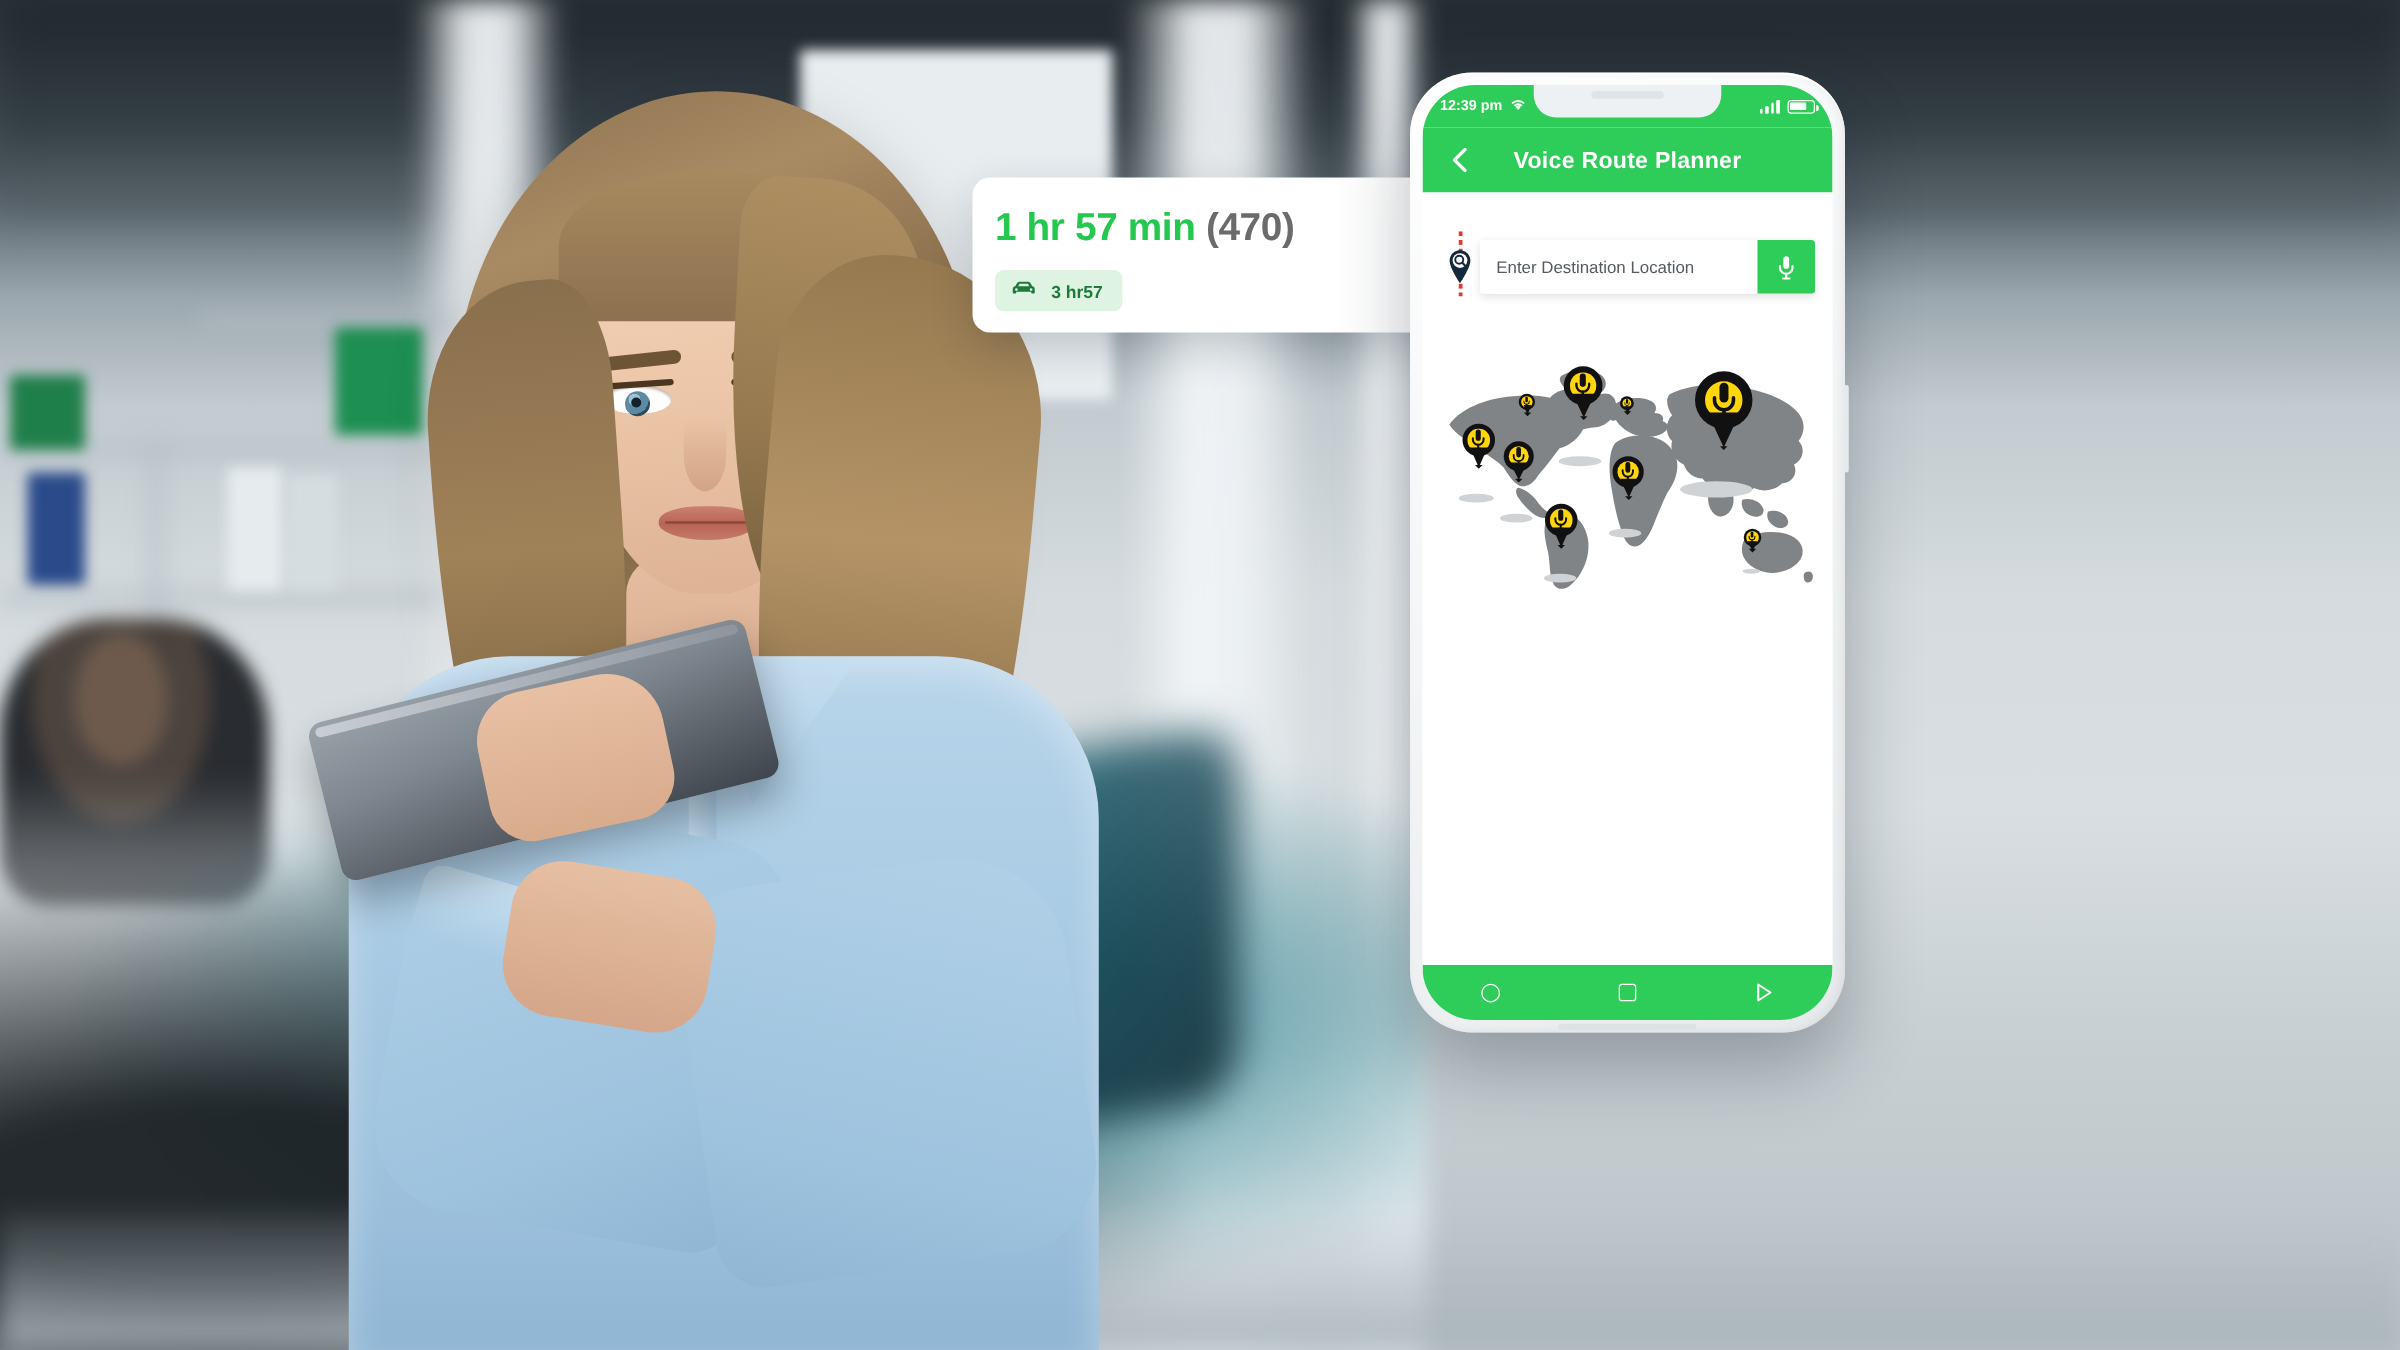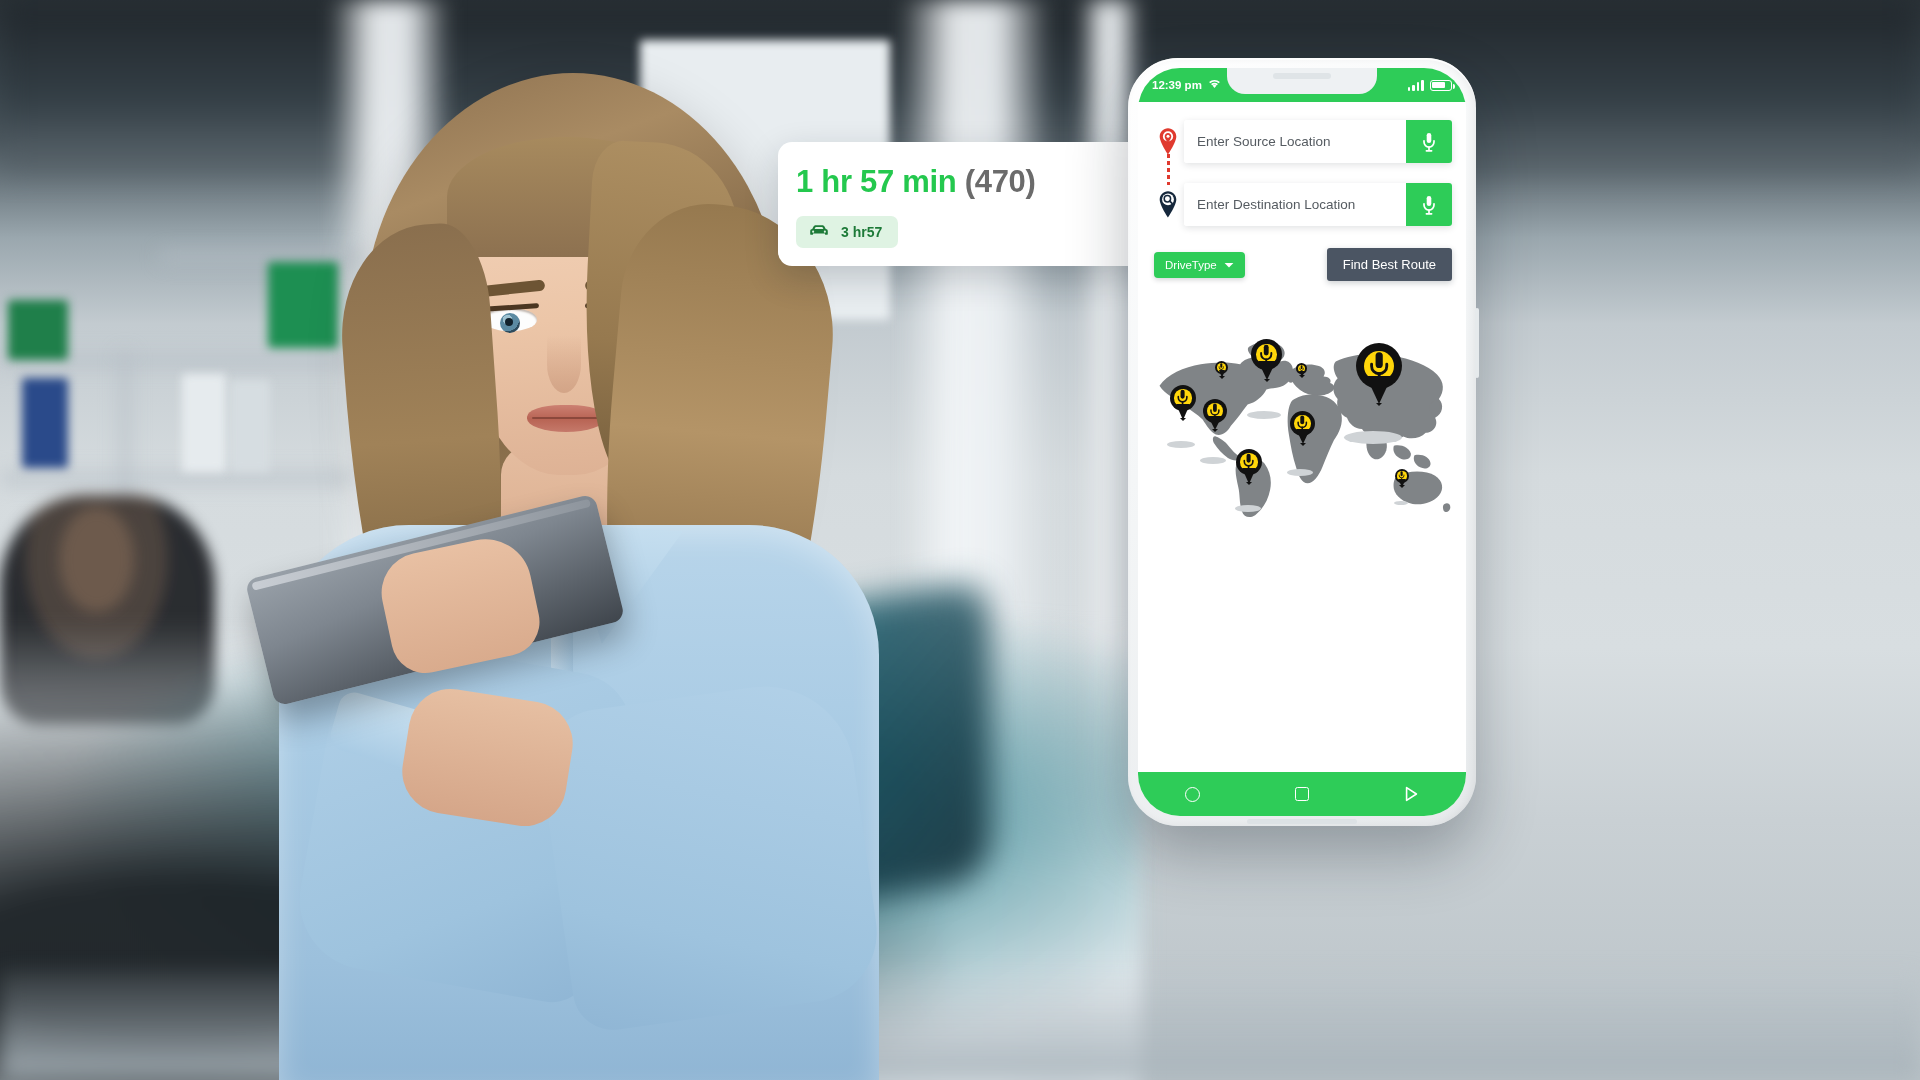--- a/index.html
+++ b/index.html
@@ -501,47 +501,35 @@
             <i></i>
             <i></i>
             <i></i>
           </span>
         <span class="batt">
             <span></span>
           </span>
       </div>
     </div>
 
+    <div id="app-header">
+      <div id="back-btn">
+        <svg width="13" height="20" viewBox="0 0 13 20" aria-hidden="true">
+          <path d="M11 1.6 2.6 10 11 18.4" fill="none" stroke="#fff" stroke-width="2.6" stroke-linecap="round" stroke-linejoin="round"></path>
+        </svg>
+      </div>
+      <div id="app-title">Voice Route Planner</div>
+    </div>
 
     <div id="app-body">
 
       <div class="route-rail">
         <div class="dotline"></div>
       </div>
 
-      <div class="field-row">
-        <div class="pin-col">
-          <svg width="22" height="30" viewBox="0 0 22 30" aria-hidden="true">
-            <path d="M11 1.2c-4.6 0-8.3 3.7-8.3 8.3 0 5.9 8.3 18 8.3 18s8.3-12.1 8.3-18c0-4.6-3.7-8.3-8.3-8.3z" fill="#e03a2f"></path>
-            <circle cx="11" cy="9.4" r="5.1" fill="#fff"></circle>
-            <path d="M11 6.1c-1.8 0-3.3 1.5-3.3 3.3 0 2.2 3.3 6.2 3.3 6.2s3.3-4 3.3-6.2c0-1.8-1.5-3.3-3.3-3.3z" fill="#e03a2f"></path>
-            <circle cx="11" cy="9.3" r="1.5" fill="#fff"></circle>
-          </svg>
-        </div>
-        <div class="input-wrap">
-          <input type="text" placeholder="Enter Source Location" style="">
-          <div class="mic-btn">
-            <svg width="14" height="20" viewBox="0 0 14 20" aria-hidden="true">
-              <rect x="4.7" y="1" width="4.6" height="10" rx="2.3" fill="#fff"></rect>
-              <path d="M2 8.8v1.3a5 5 0 0 0 10 0V8.8" fill="none" stroke="#fff" stroke-width="1.7" stroke-linecap="round"></path>
-              <path d="M7 15.2V18.6M4.4 18.8h5.2" stroke="#fff" stroke-width="1.7" stroke-linecap="round"></path>
-            </svg>
-          </div>
-        </div>
-      </div>
 
       <div class="gap"></div>
 
       <div class="field-row">
         <div class="pin-col">
           <svg width="22" height="30" viewBox="0 0 22 30" aria-hidden="true">
             <path d="M11 1.2c-4.6 0-8.3 3.7-8.3 8.3 0 5.9 8.3 18 8.3 18s8.3-12.1 8.3-18c0-4.6-3.7-8.3-8.3-8.3z" fill="#16283c"></path>
             <circle cx="11" cy="9.4" r="5.9" fill="#fff"></circle>
             <circle cx="10.4" cy="8.8" r="3.2" fill="none" stroke="#16283c" stroke-width="1.5"></circle>
             <path d="M12.8 11.2 15 13.4" stroke="#16283c" stroke-width="1.7" stroke-linecap="round"></path>
@@ -552,31 +540,20 @@
           <div class="mic-btn">
             <svg width="14" height="20" viewBox="0 0 14 20" aria-hidden="true">
               <rect x="4.7" y="1" width="4.6" height="10" rx="2.3" fill="#fff"></rect>
               <path d="M2 8.8v1.3a5 5 0 0 0 10 0V8.8" fill="none" stroke="#fff" stroke-width="1.7" stroke-linecap="round"></path>
               <path d="M7 15.2V18.6M4.4 18.8h5.2" stroke="#fff" stroke-width="1.7" stroke-linecap="round"></path>
             </svg>
           </div>
         </div>
       </div>
 
-      <div id="controls-row">
-        <button id="drivetype-btn">
-          <span>DriveType</span>
-          <span>
-            <svg width="10" height="7" viewBox="0 0 10 7" aria-hidden="true">
-              <path d="M0.6 1 5 5.6 9.4 1z" fill="#fff"></path>
-            </svg>
-          </span>
-        </button>
-        <button id="find-route-btn">Find Best Route</button>
-      </div>
 
       <div id="world-map">
         <svg viewBox="0 0 320 200" preserveAspectRatio="xMidYMid meet" aria-hidden="true">
           <g fill="#808487">
 
             <path d="M8 56 C16 44 34 36 52 33 C66 31 80 30 94 33 C100 26 110 24 118 28 C124 23 134 24 137 30
                      C143 28 149 31 150 37 C152 45 147 52 140 56 C134 59 128 58 122 60
                      C118 68 110 74 102 76 C96 84 90 92 84 99 C80 106 74 110 68 108
                      C62 105 58 98 54 92 C48 86 40 82 34 76 C26 70 14 66 8 56 Z"></path>
 

